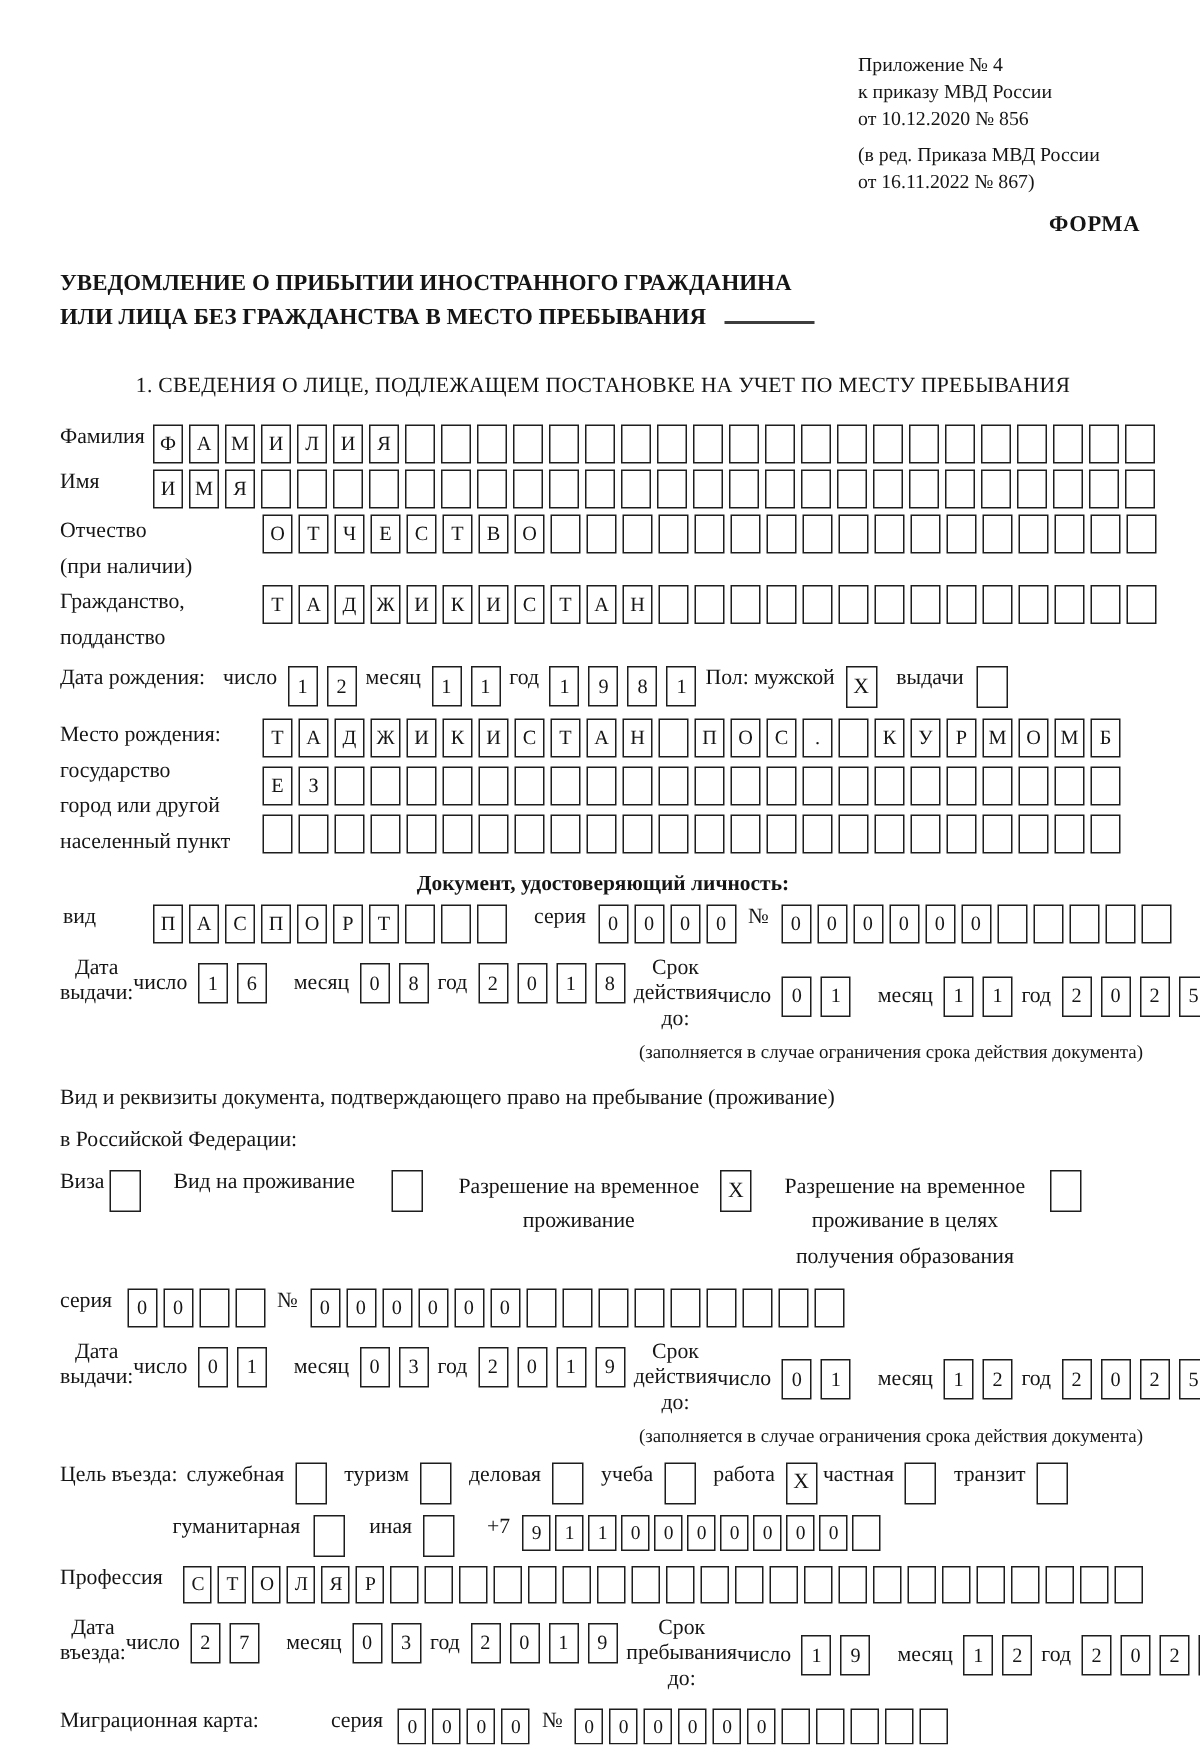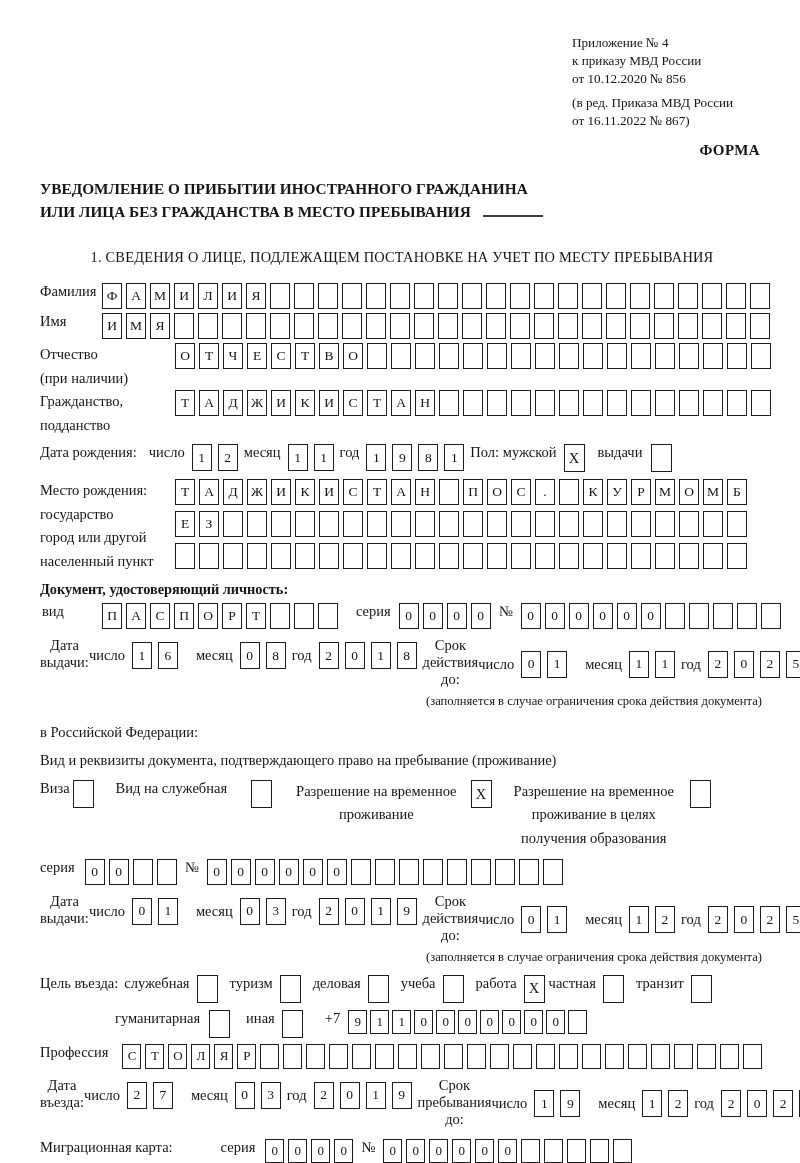--- a/index.html
+++ b/index.html
@@ -37,21 +37,21 @@
   .dgroup.right{margin-left:auto;margin-right:4px}
   .dcap{text-align:center;margin-bottom:3px}
   .drow{display:flex;align-items:center}
   .dlbl{margin-right:7px}
   .dlbl2{margin-left:12px;margin-right:7px}
   .dnote{text-align:right;font-size:12.6px;margin-top:3px;padding-right:2px}
   
   .optrow{display:flex;align-items:flex-start;margin-top:6px}
   .optml{text-align:center;line-height:1.6}
   .plbl{margin:0 7px 0 12px}
-  .doc-head{text-align:left;font-weight:bold;margin-top:8px;font-size:14.3px}
+  .doc-head{text-align:center;font-weight:bold;margin-top:8px;font-size:14.3px}
   .intro{line-height:1.9;margin-top:10px}
 </style>
 </head>
 <body>
 
 <div class="page">
 
   <div class="annex">
     <div>Приложение № 4</div>
     <div>к приказу МВД России</div>
@@ -400,28 +400,28 @@
             <span class="cb">0</span>
             <span class="cb">2</span>
             <span class="cb">5</span>
           </span>
       </div>
     </div>
   </div>
   <div class="dnote">(заполняется в случае ограничения срока действия документа)</div>
 
   <div class="intro">
+    <div>Вид и реквизиты документа, подтверждающего право на пребывание (проживание)</div>
     <div>в Российской Федерации:</div>
-    <div>Вид и реквизиты документа, подтверждающего право на пребывание (проживание)</div>
   </div>
 
   <div class="optrow">
     <span>Виза</span>
     <span class="chk" style="margin-left:3px"></span>
-    <span style="margin-left:22px;margin-right:24px">Вид на служебная</span>
+    <span style="margin-left:22px;margin-right:24px">Вид на проживание</span>
     <span class="chk"></span>
     <div class="optml" style="margin-left:24px;margin-right:14px">
       <div>Разрешение на временное</div>
       <div>проживание</div>
     </div>
     <span class="chk">X</span>
     <div class="optml" style="margin-left:22px;margin-right:16px">
       <div>Разрешение на временное</div>
       <div>проживание в целях</div>
       <div>получения образования</div>

